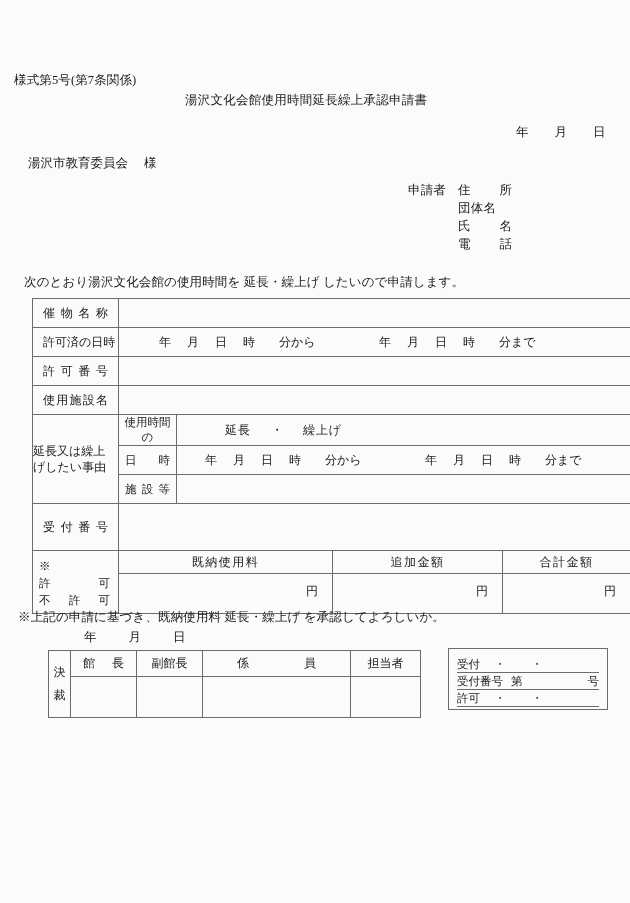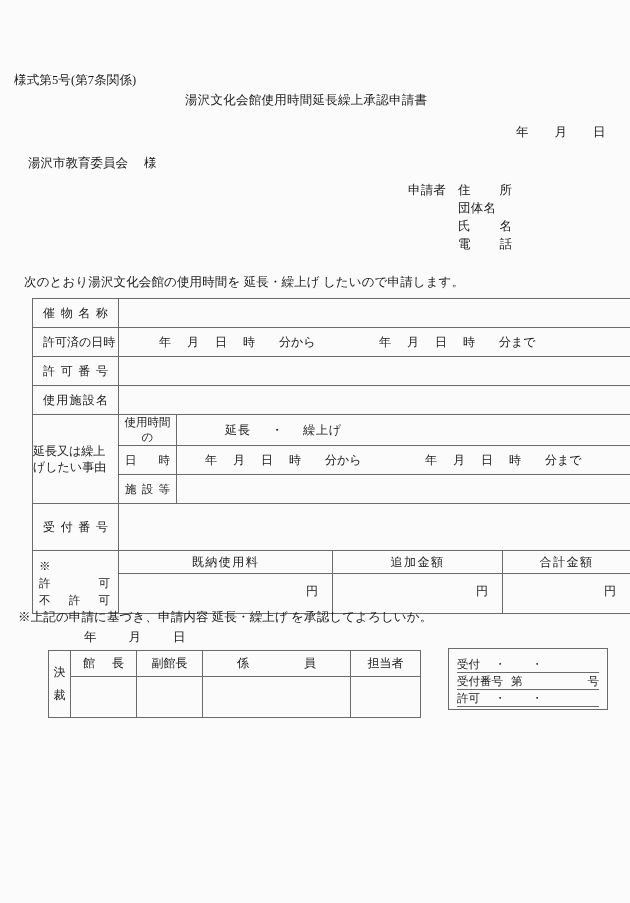--- a/index.html
+++ b/index.html
@@ -393,21 +393,21 @@
         <td class="money-head"><span class="spread2">合計金額</span></td>
       </tr>
       <tr>
         <td class="money-cell" colspan="2"><span>円</span></td>
         <td class="money-cell"><span>円</span></td>
         <td class="money-cell"><span>円</span></td>
       </tr>
     </tbody>
   </table>
 
-  <div class="abs" id="approval-note">※上記の申請に基づき、申請内容 延長・繰上げ を承認してよろしいか。</div>
+  <div class="abs" id="approval-note">※上記の申請に基づき、既納使用料 延長・繰上げ を承認してよろしいか。</div>
   <div class="abs" id="approval-date">
     <span>年</span><span class="gap"></span><span>月</span><span class="gap"></span><span>日</span>
   </div>
 
   <table class="abs" id="decision-table">
     <colgroup>
       <col style="width:22px">
         <col style="width:66px">
         <col style="width:66px">
         <col style="width:148px">

